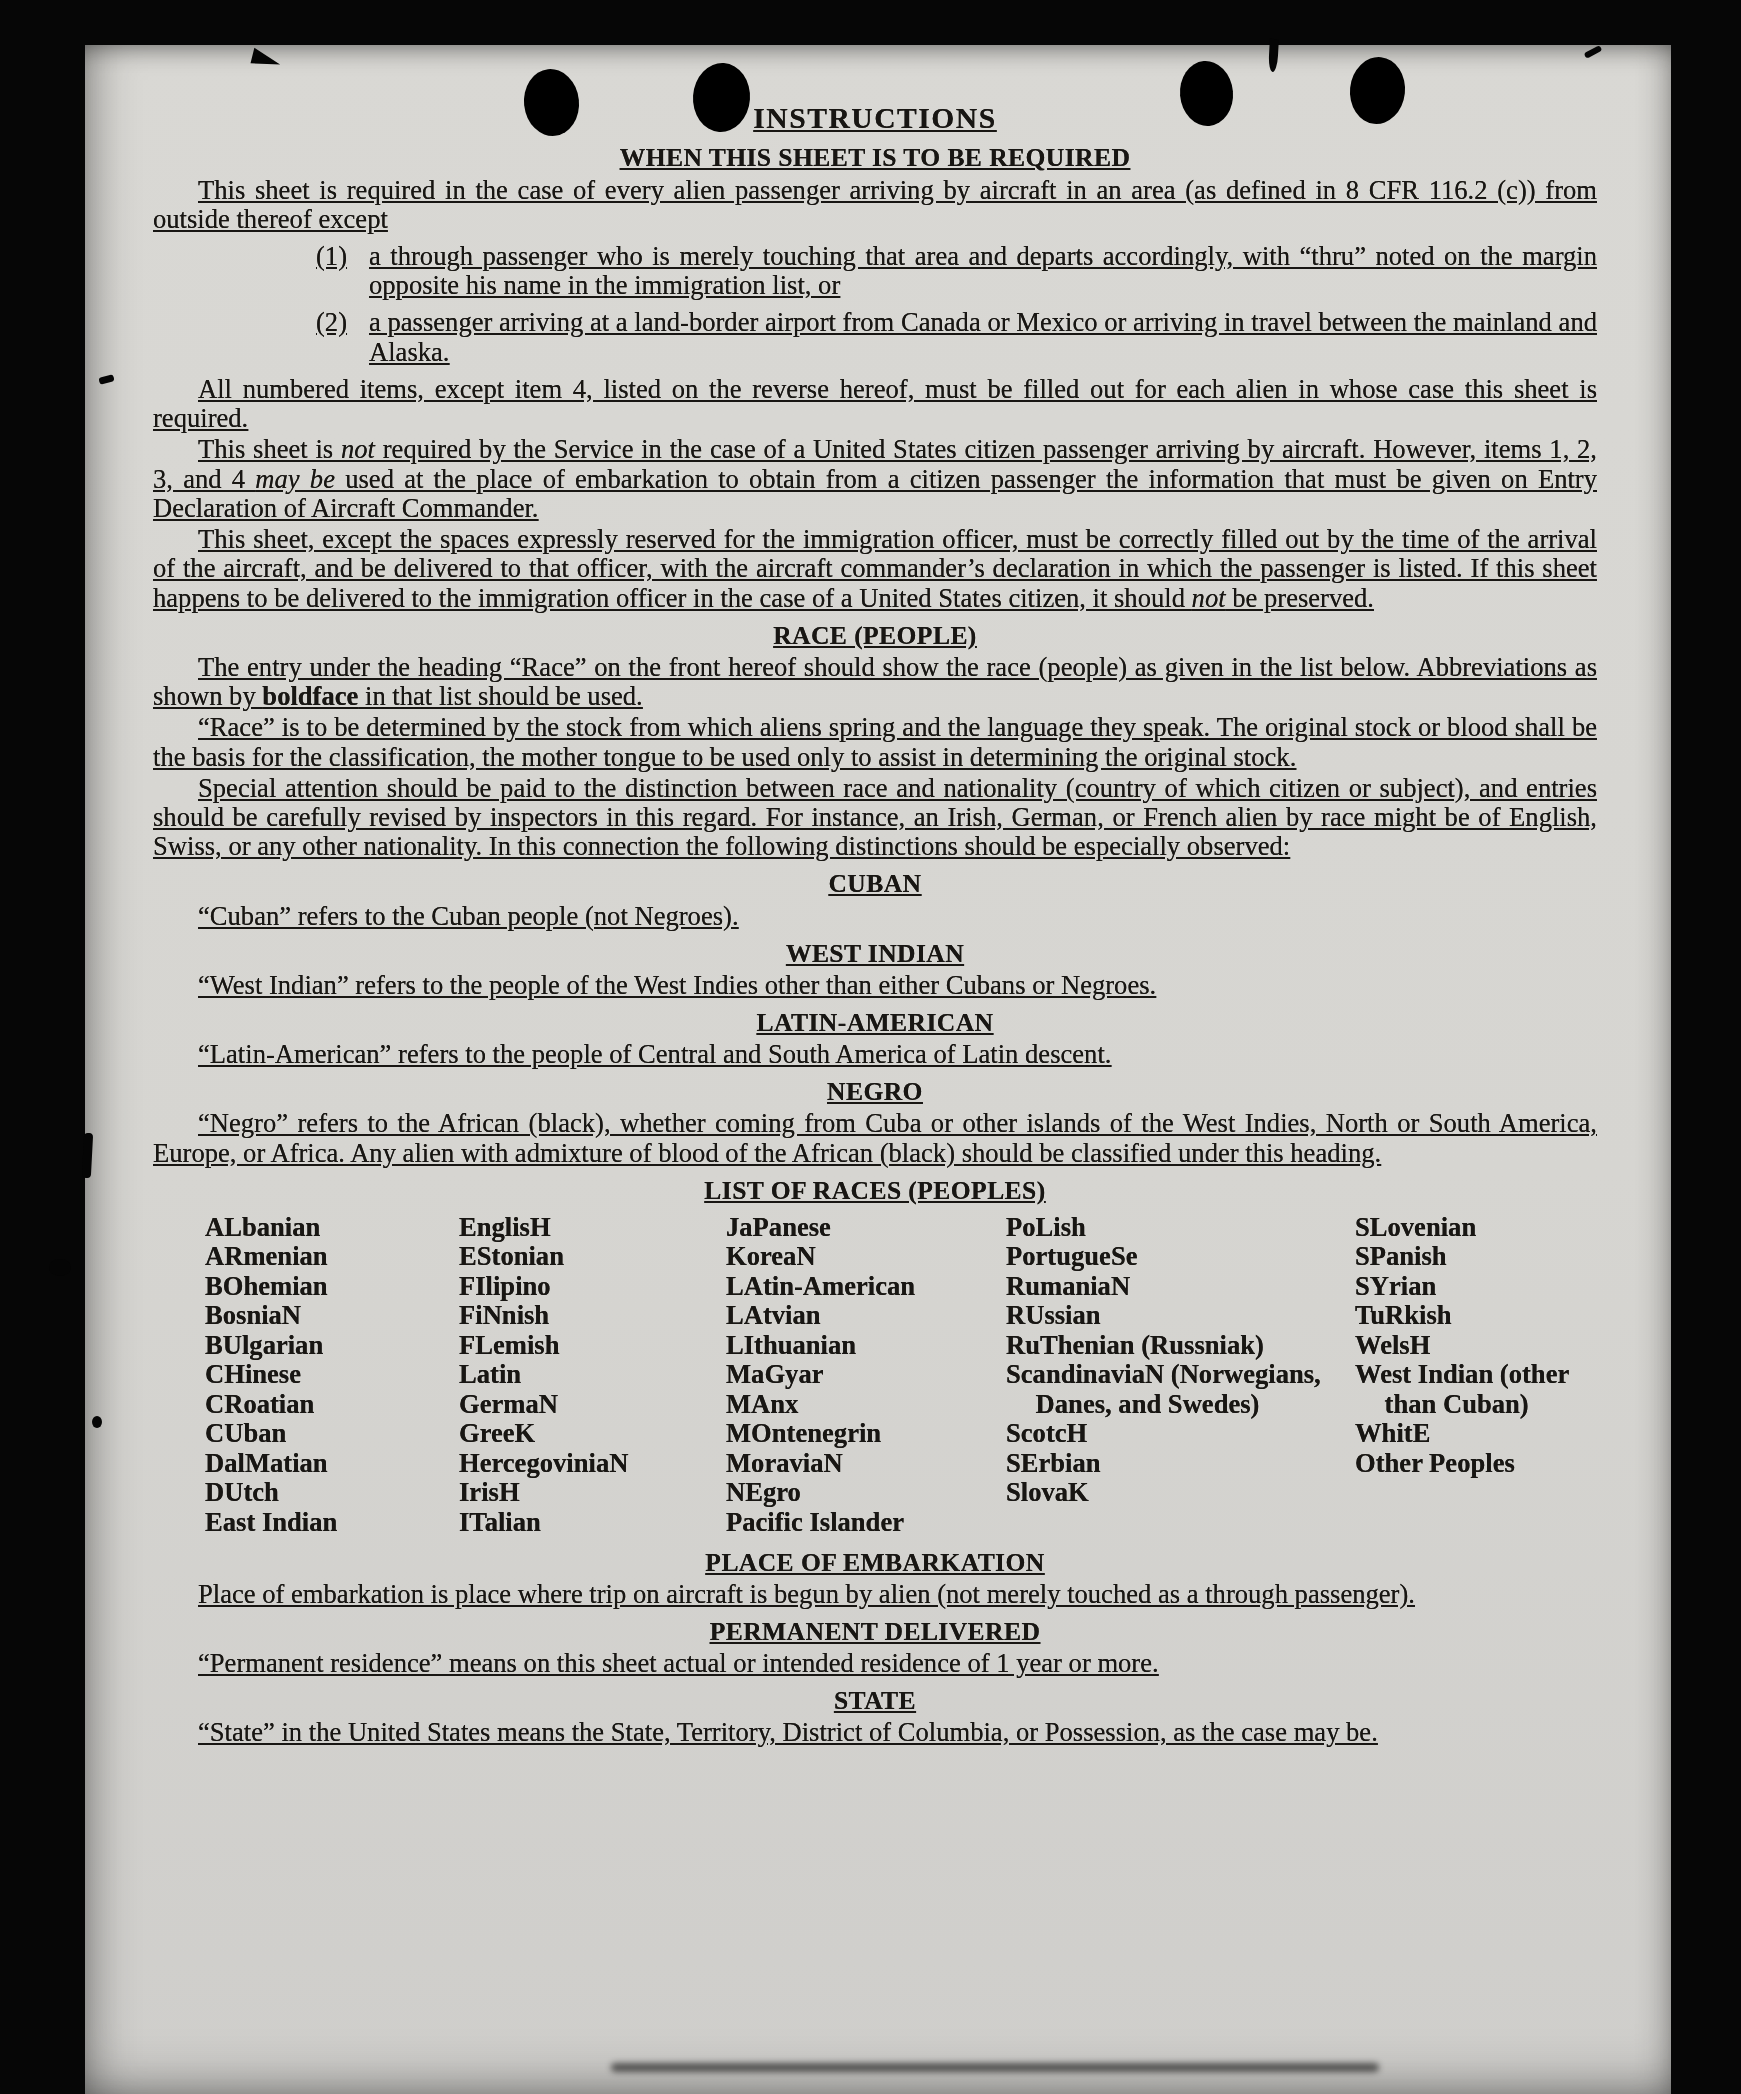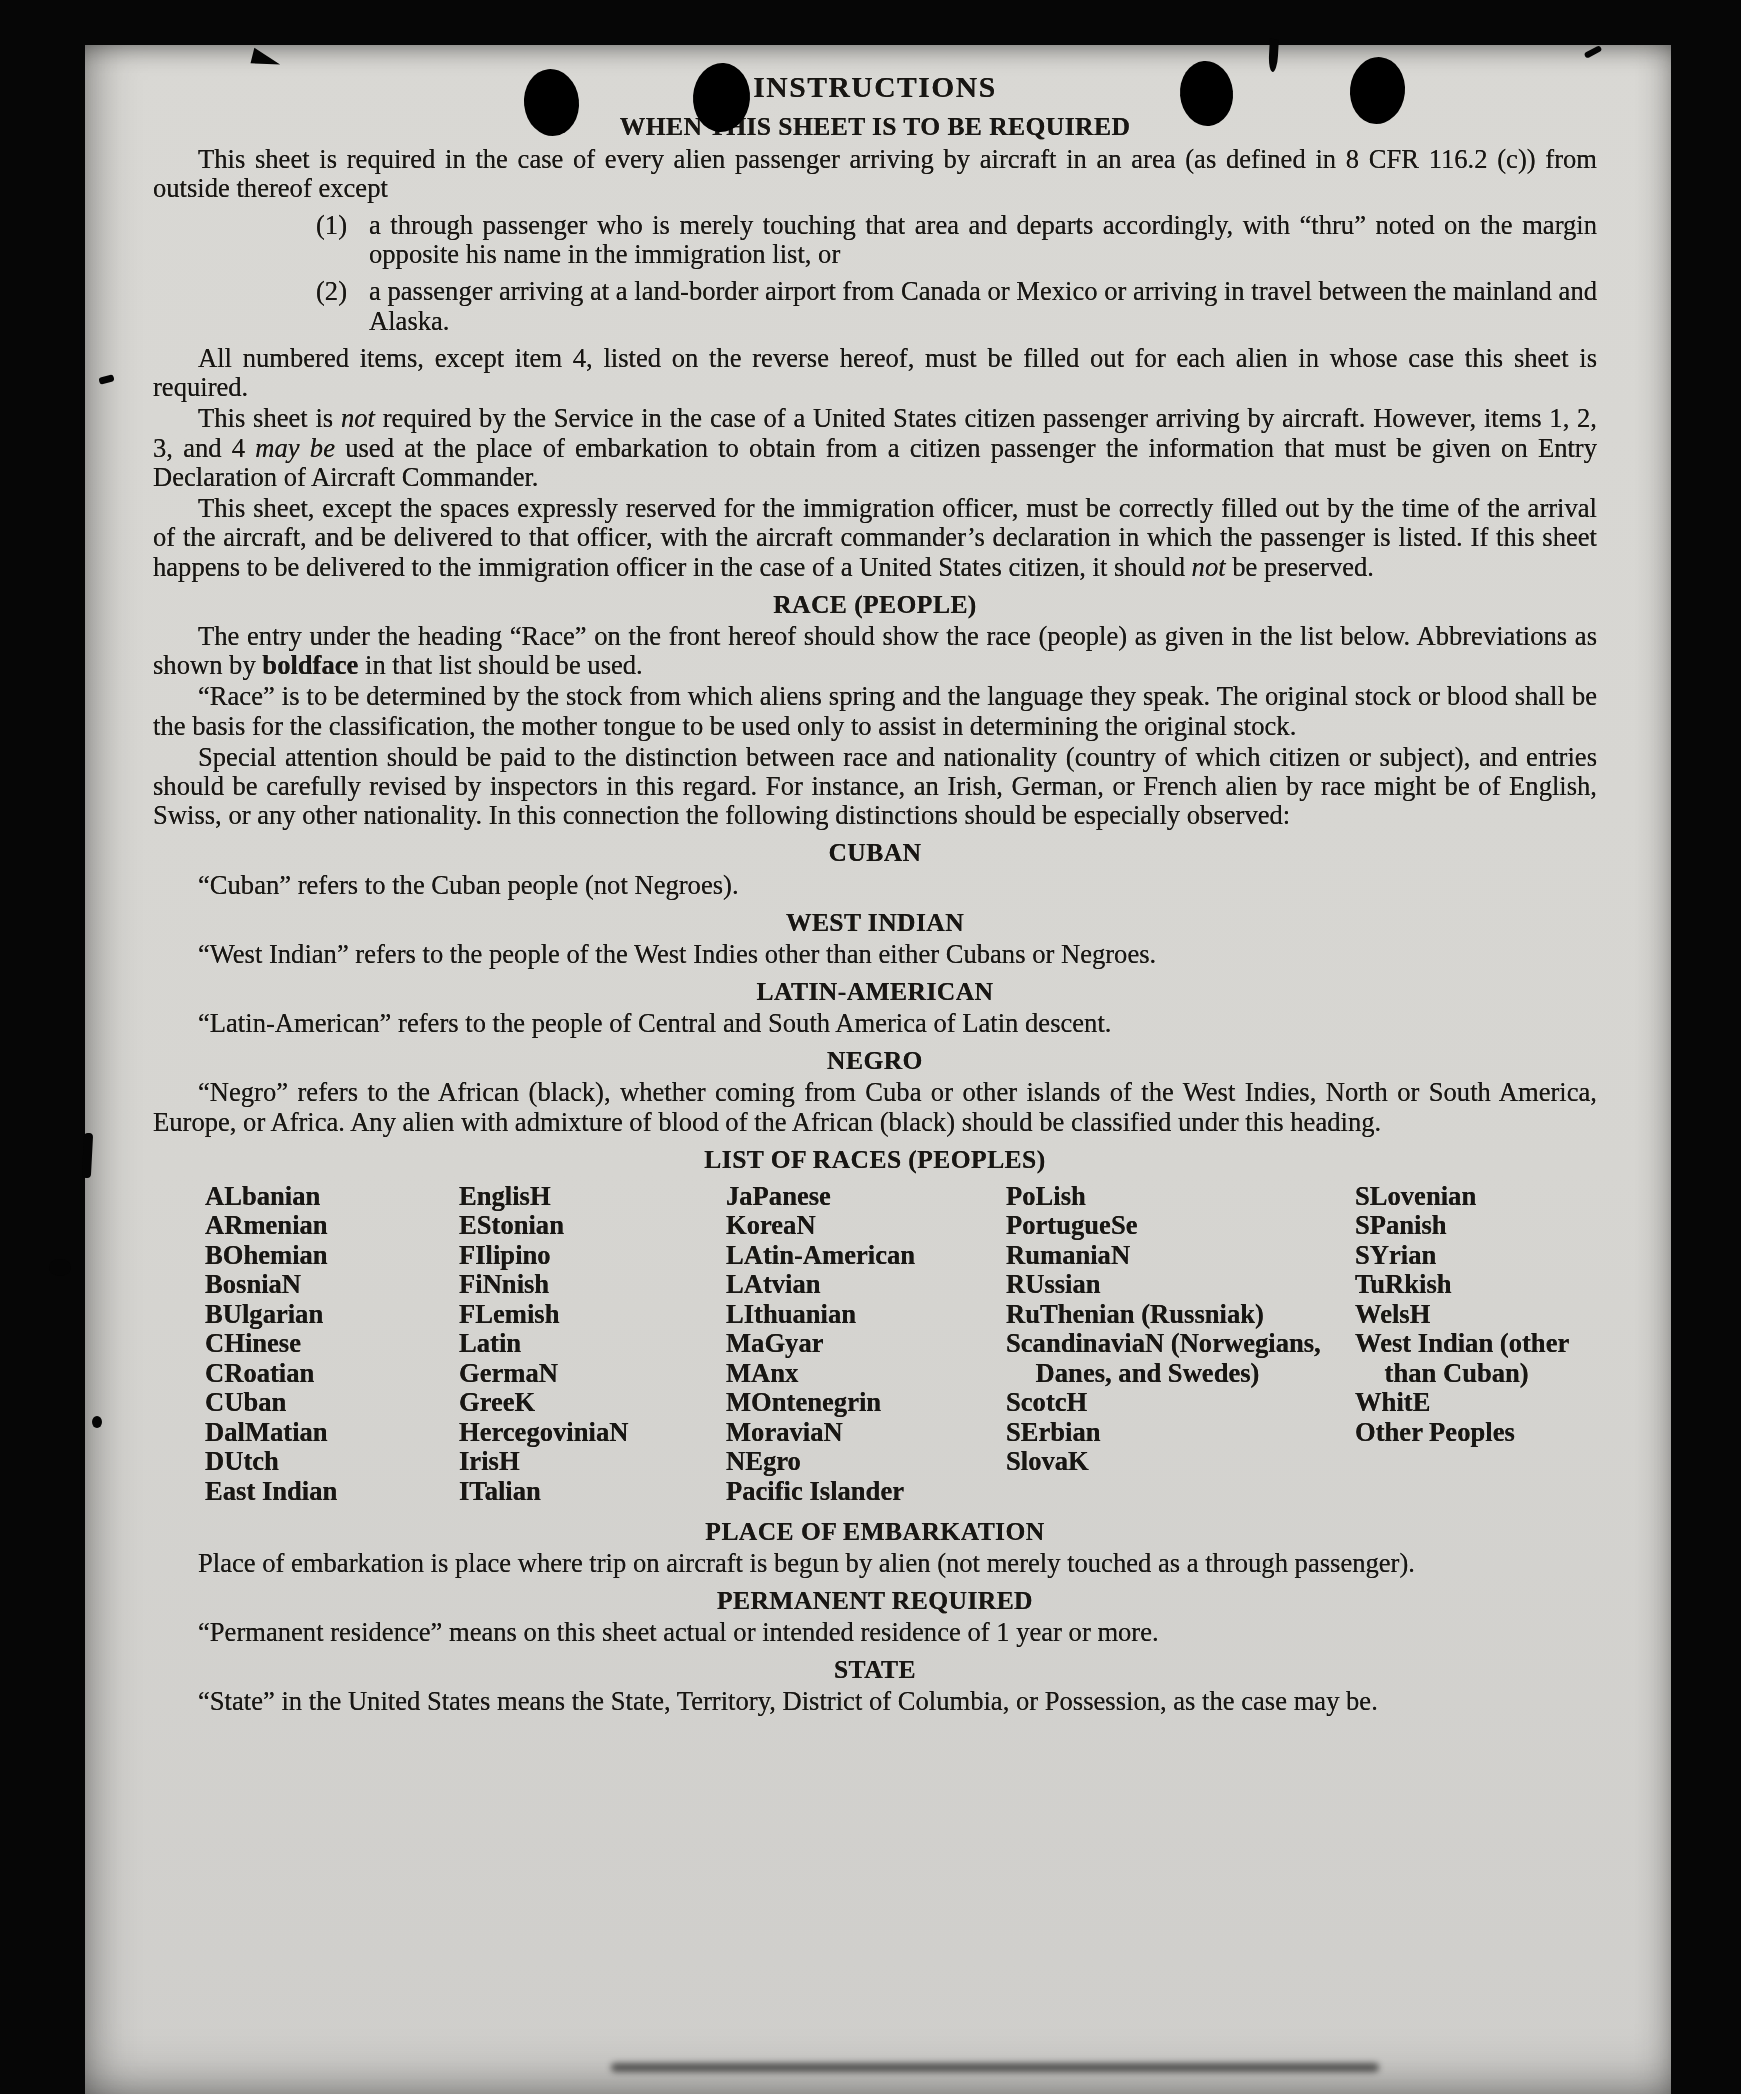--- a/index.html
+++ b/index.html
@@ -10,23 +10,24 @@
   .paper{
     position:absolute;left:85px;top:45px;width:1586px;height:2049px;
     background:linear-gradient(180deg,#d9d8d4 0%,#d6d5d1 55%,#cfcecb 100%);
     box-shadow:
       inset 27.6px 0 49px -23.6px rgba(0,0,0,.38),
       inset -17.7px 0 33px -15.8px rgba(0,0,0,.30),
       inset 0 17.7px 25.6px -17.7px rgba(0,0,0,.45),
       inset 0 -33px 54px -27.6px rgba(0,0,0,.34);
   }
   .content{
-    padding:26px 74px 0 68px;
+    padding:57px 74px 0 68px;
     color:#181613;font-size:26.6px;line-height:1.10;
     text-shadow:0 0 0.6px rgba(25,22,17,.85);
+    text-decoration:underline;
   }
   .title{
     text-align:center;font-weight:bold;font-size:29.6px;letter-spacing:1.5px;
     margin:0 0 9.9px 0;
   }
   .h{
     text-align:center;font-weight:bold;font-size:25.6px;letter-spacing:0.4px;
     margin:8.9px 0 3px 0;
   }
   .p{
@@ -169,21 +170,21 @@
           <div class="race-item">WelsH</div>
           <div class="race-item">West Indian (other than Cuban)</div>
           <div class="race-item">WhitE</div>
           <div class="race-item">Other Peoples</div>
         </div>
     </div>
 
     <div class="h">PLACE OF EMBARKATION</div>
     <div class="p">Place of embarkation is place where trip on aircraft is begun by alien (not merely touched as a through passenger).</div>
 
-    <div class="h">PERMANENT REQUIRED</div>
+    <div class="h">PERMANENT DELIVERED</div>
     <div class="p">“Permanent residence” means on this sheet actual or intended residence of 1 year or more.</div>
 
     <div class="h">STATE</div>
     <div class="p">“State” in the United States means the State, Territory, District of Columbia, or Possession, as the case may be.</div>
 
   </div>
 </div>
 
 <div class="dot" id="dot1"></div>
 <div class="dot" id="dot2"></div>

